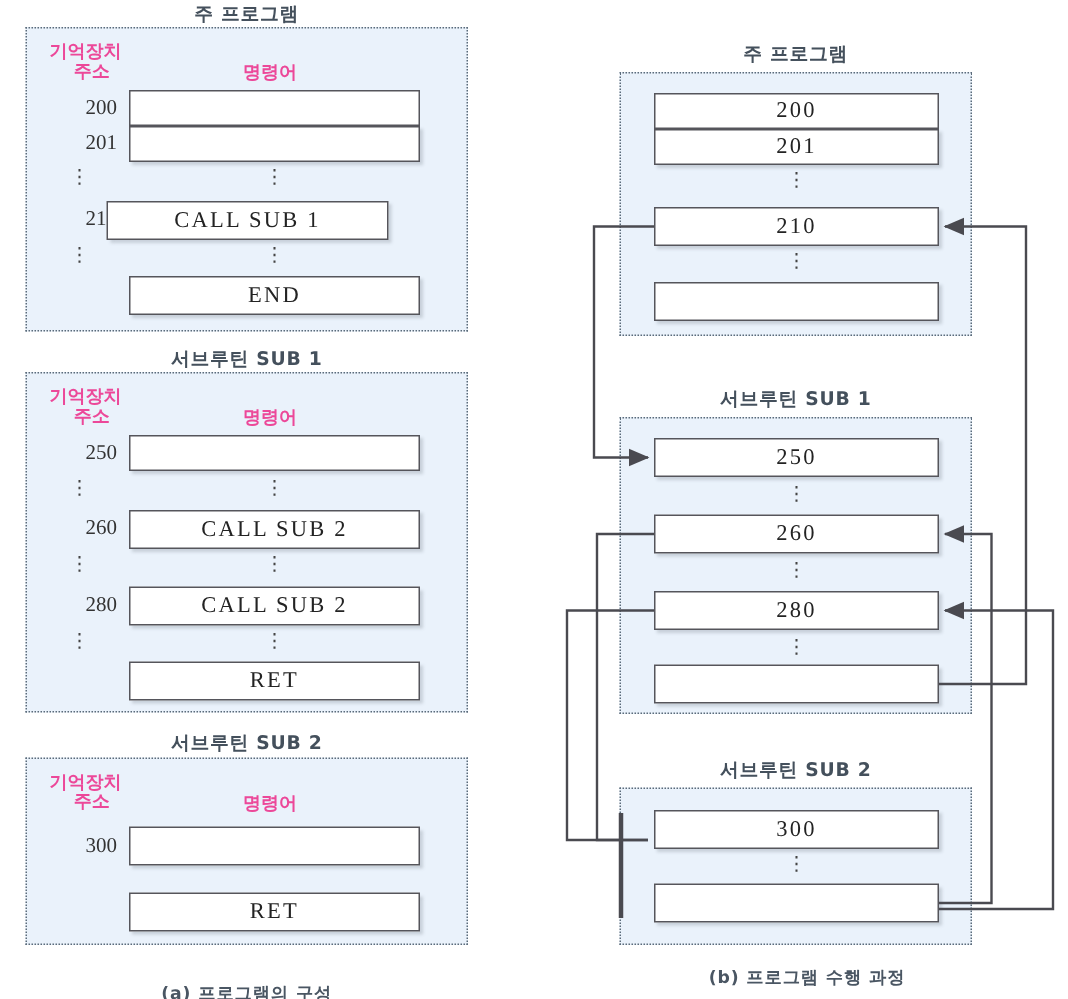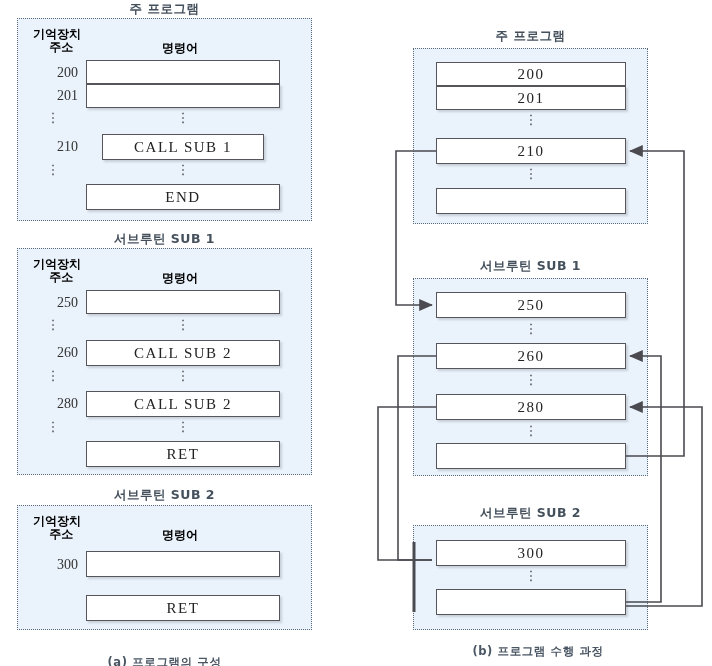--- a/index.html
+++ b/index.html
@@ -22,21 +22,21 @@
     font-size:12.5px;
     color:#44505c;
     letter-spacing:0.5px;
     white-space:nowrap;
   }
   .hdr{
     position:absolute;
     font-family:"DejaVu Sans","Liberation Sans",sans-serif;
     font-weight:bold;
     font-size:12px;
-    color:#000000;
+    color:#ec4899;
     white-space:pre;
     line-height:13px;
     text-align:center;
   }
   .addr{
     position:absolute;
     font-family:"Liberation Serif","DejaVu Serif",serif;
     font-size:14px;
     color:#333;
     text-align:right;
@@ -95,21 +95,21 @@
 <div class="cell joined-bot" style="left:86px;top:84px;width:194px;height:24px;"></div>
 
 <div class="vdots" style="left:28px;top:116px;width:50px;">
     <span>⋮</span>
   </div>
 <div class="vdots" style="left:86px;top:116px;width:194px;">
     <span>⋮</span>
   </div>
 
 <div class="addr" style="left:28px;top:139px;width:50px;">210</div>
-<div class="cell" style="left:102px;top:134px;width:162px;height:26px;">CALL SUB 1</div>
+<div class="cell" style="left:71px;top:134px;width:188px;height:26px;">CALL SUB 1</div>
 
 <div class="vdots" style="left:28px;top:168px;width:50px;">
     <span>⋮</span>
   </div>
 <div class="vdots" style="left:86px;top:168px;width:194px;">
     <span>⋮</span>
   </div>
 
 <div class="cell" style="left:86px;top:184px;width:194px;height:26px;text-align:right;">END</div>
 

